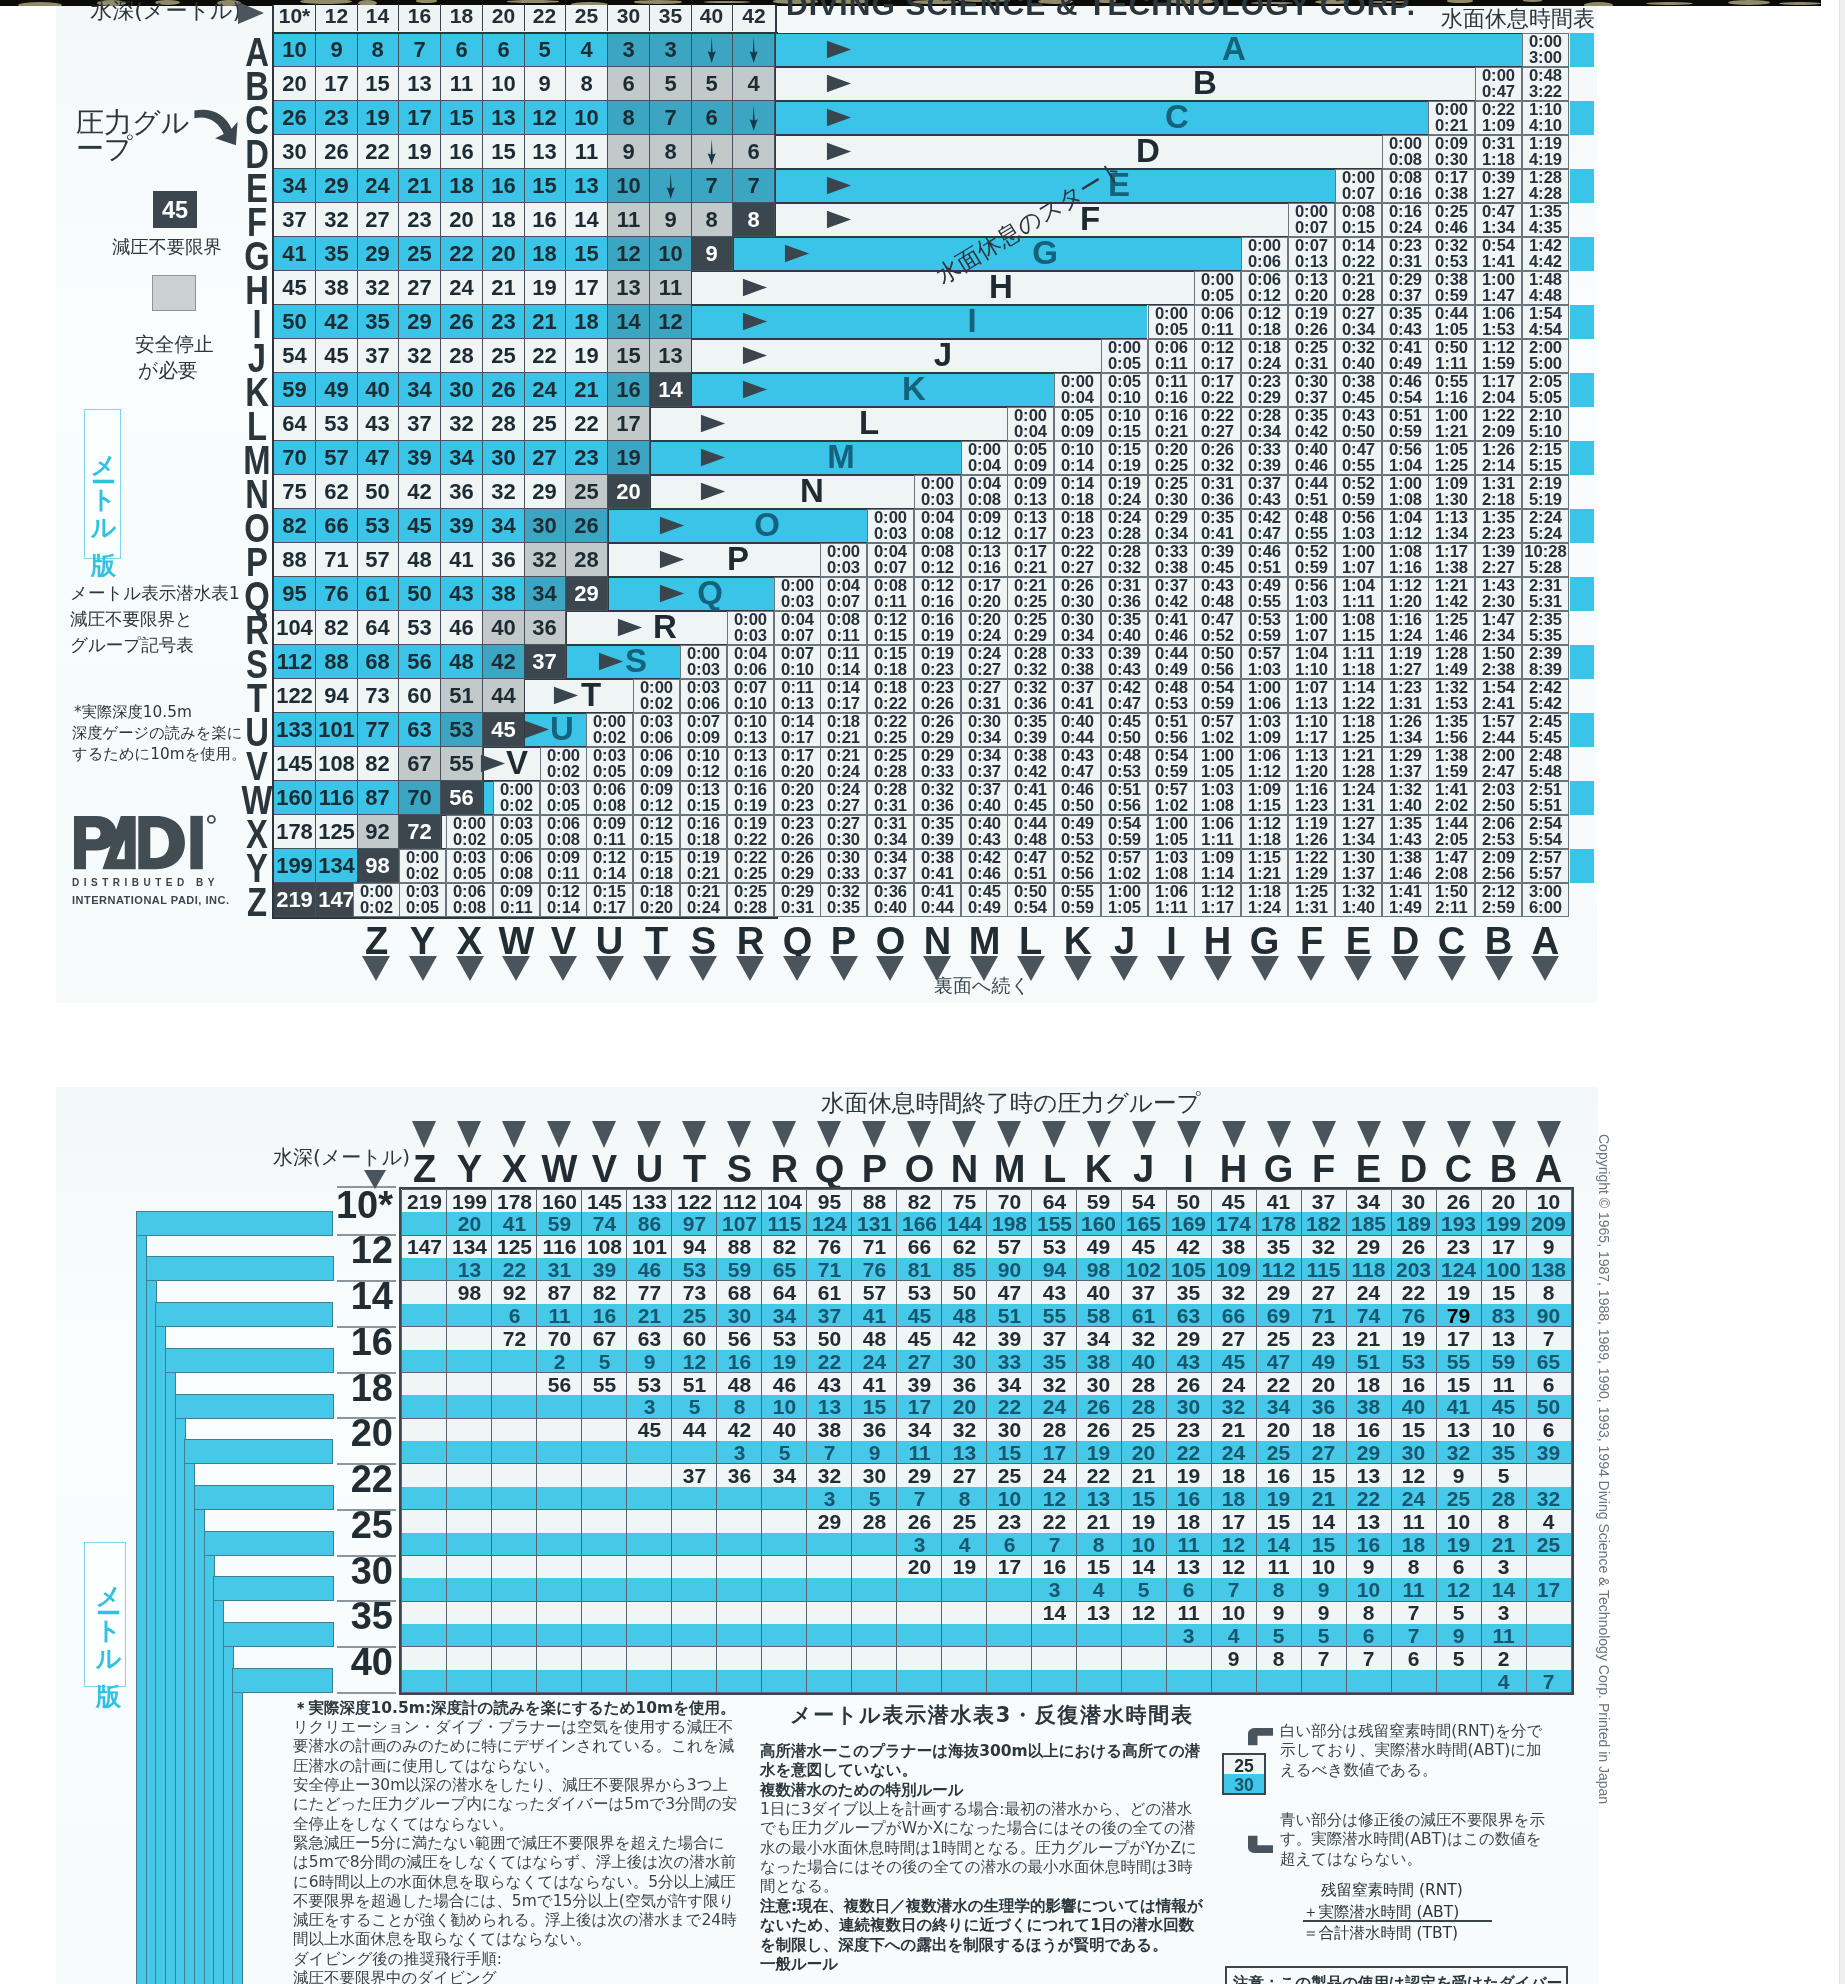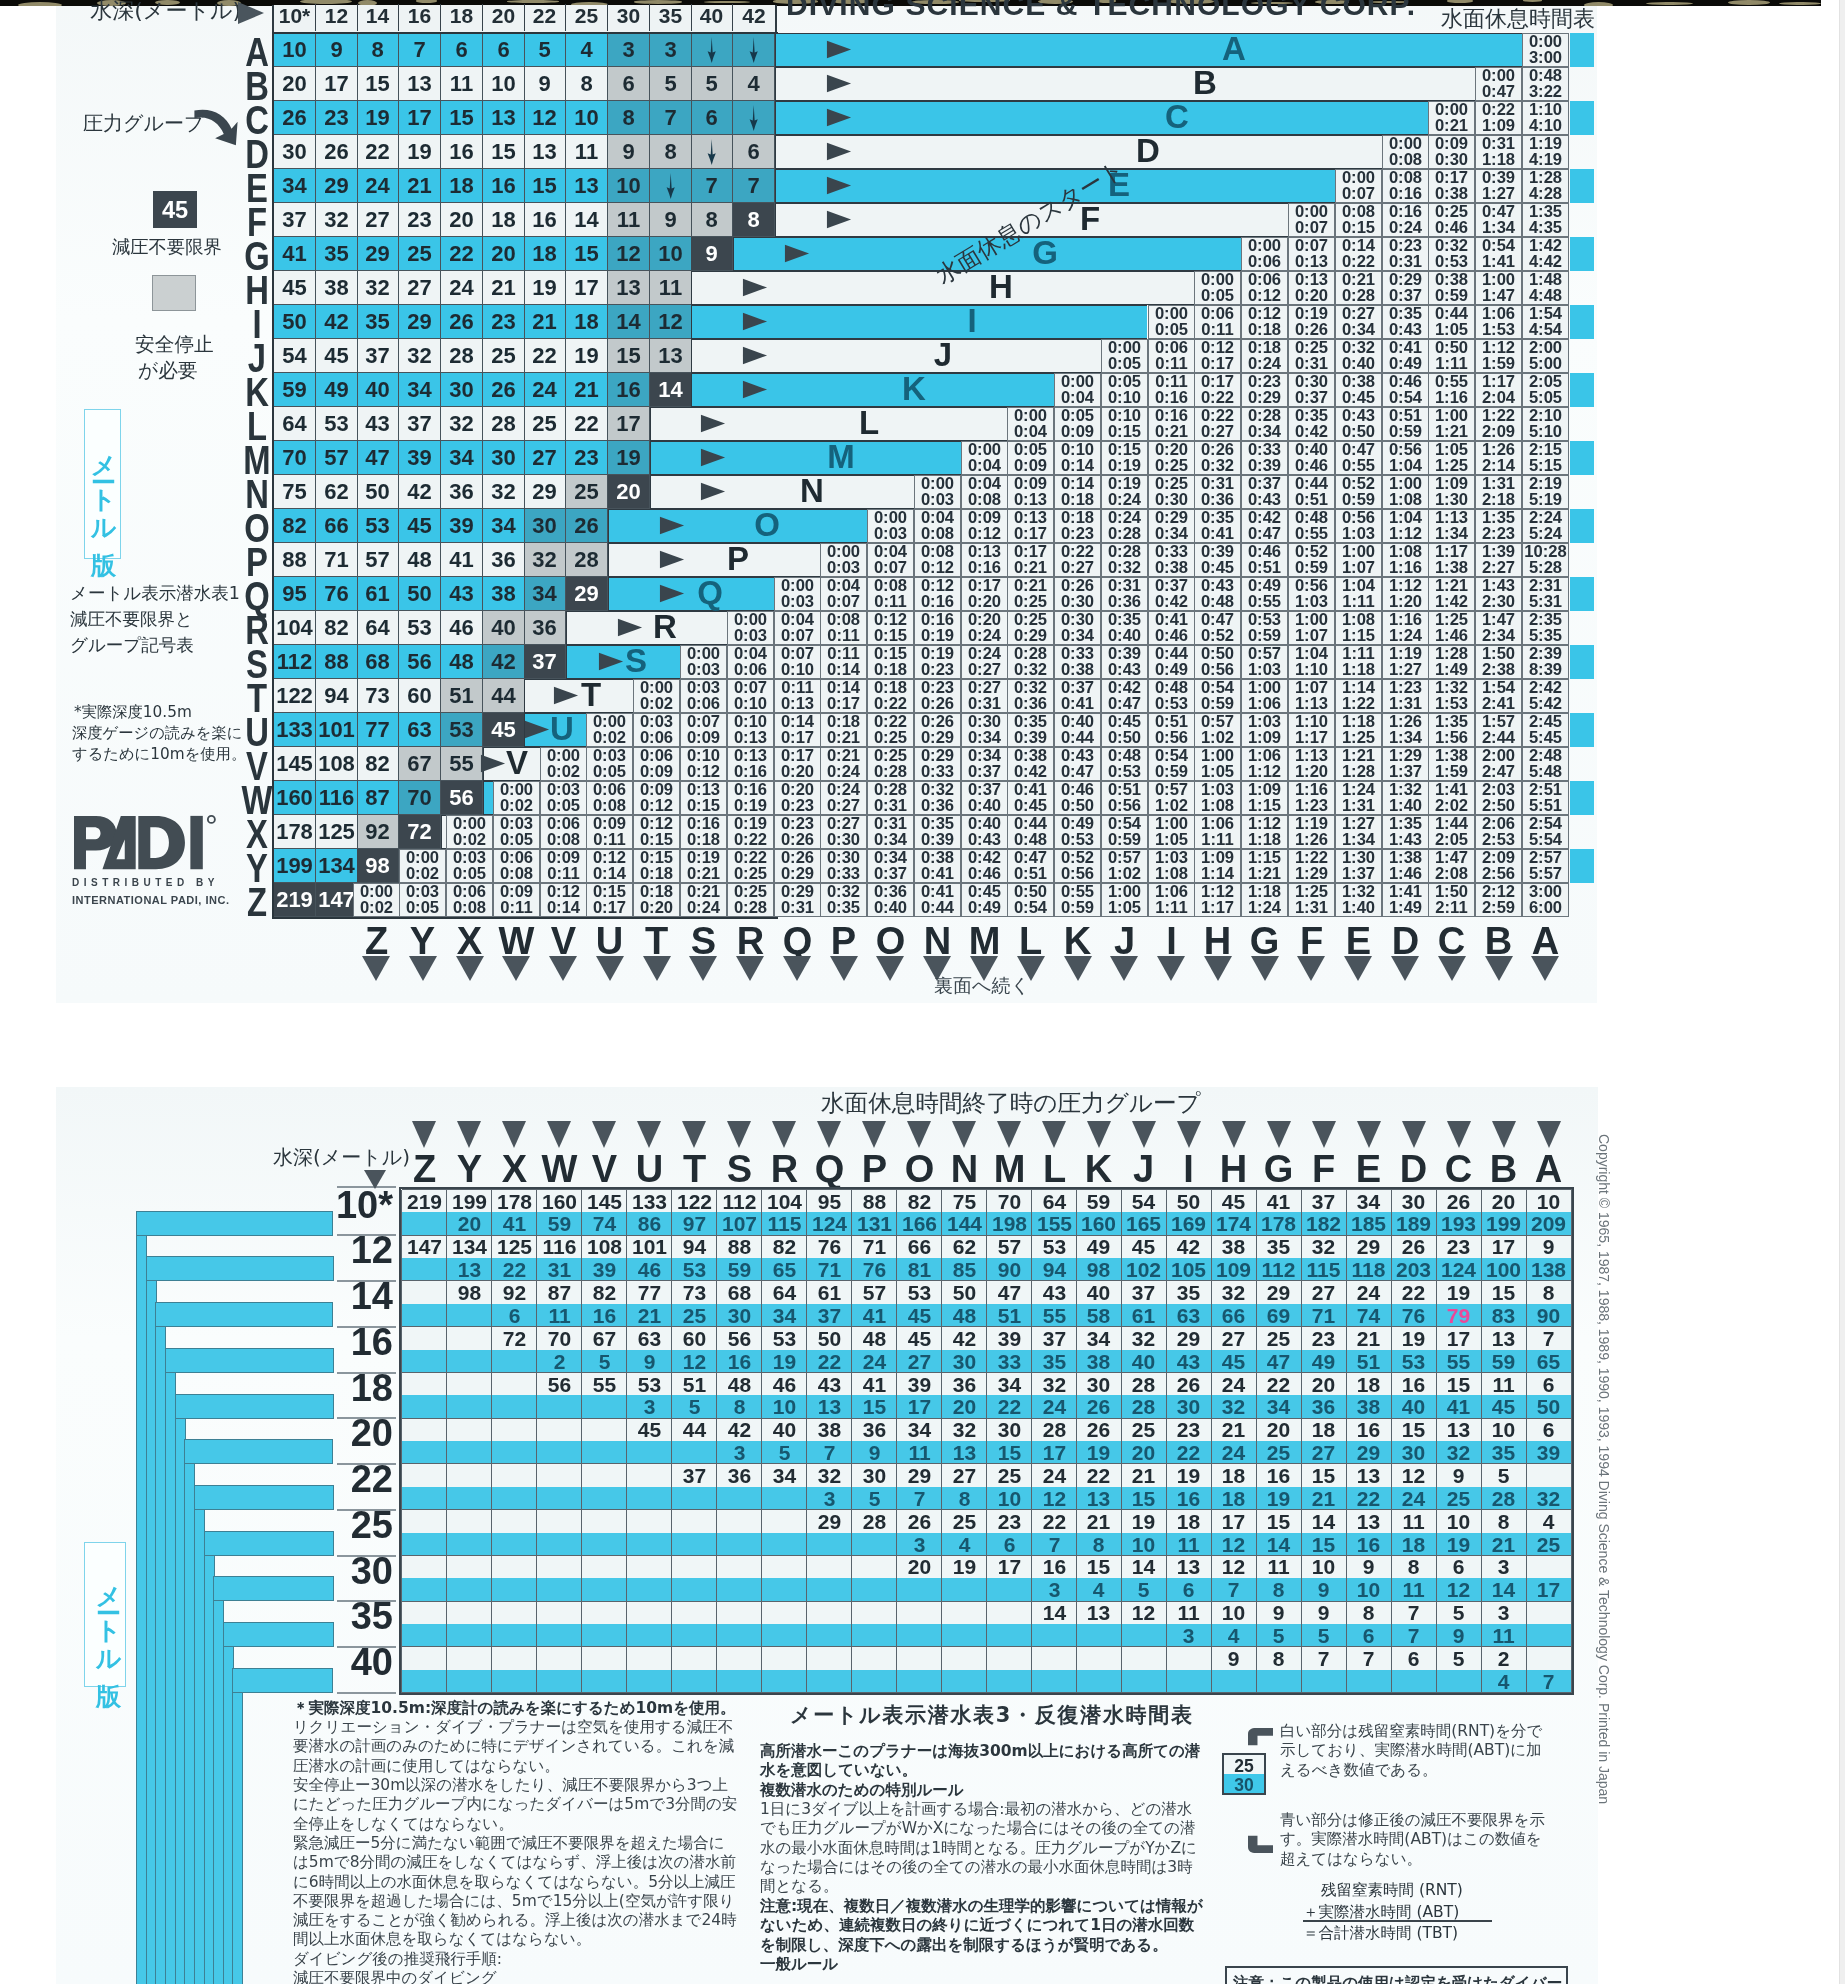--- a/index.html
+++ b/index.html
@@ -1169,21 +1169,21 @@
     <div class="t3c" style="left:1211px;top:1304px;width:45px;height:23px;line-height:23px;font-size:21px;color:#17576f">66</div>
     <div class="t3c" style="left:1256px;top:1281px;width:45px;height:23px;line-height:23px;font-size:21px">29</div>
     <div class="t3c" style="left:1256px;top:1304px;width:45px;height:23px;line-height:23px;font-size:21px;color:#17576f">69</div>
     <div class="t3c" style="left:1301px;top:1281px;width:45px;height:23px;line-height:23px;font-size:21px">27</div>
     <div class="t3c" style="left:1301px;top:1304px;width:45px;height:23px;line-height:23px;font-size:21px;color:#17576f">71</div>
     <div class="t3c" style="left:1346px;top:1281px;width:45px;height:23px;line-height:23px;font-size:21px">24</div>
     <div class="t3c" style="left:1346px;top:1304px;width:45px;height:23px;line-height:23px;font-size:21px;color:#17576f">74</div>
     <div class="t3c" style="left:1391px;top:1281px;width:45px;height:23px;line-height:23px;font-size:21px">22</div>
     <div class="t3c" style="left:1391px;top:1304px;width:45px;height:23px;line-height:23px;font-size:21px;color:#17576f">76</div>
     <div class="t3c" style="left:1436px;top:1281px;width:45px;height:23px;line-height:23px;font-size:21px">19</div>
-    <div class="t3c" style="left:1436px;top:1304px;width:45px;height:23px;line-height:23px;font-size:21px;color:#ec4899">79</div>
+    <div class="t3c" style="left:1436px;top:1304px;width:45px;height:23px;line-height:23px;font-size:21px;color:#000000">79</div>
     <div class="t3c" style="left:1481px;top:1281px;width:45px;height:23px;line-height:23px;font-size:21px">15</div>
     <div class="t3c" style="left:1481px;top:1304px;width:45px;height:23px;line-height:23px;font-size:21px;color:#17576f">83</div>
     <div class="t3c" style="left:1526px;top:1281px;width:45px;height:23px;line-height:23px;font-size:21px">8</div>
     <div class="t3c" style="left:1526px;top:1304px;width:45px;height:23px;line-height:23px;font-size:21px;color:#17576f">90</div>
     <div class="abs" style="left:257px;top:1273px;width:136px;height:46px;line-height:46px;font-size:38px;font-weight:bold;color:#222c33;text-align:right">14</div>
     <div class="abs" style="left:337px;top:1326px;width:59px;height:1.7px;background:#8b969d"></div>
     <div class="abs t3w" style="left:402px;top:1327px;width:1170px;height:23px"></div>
     <div class="abs t3b" style="left:402px;top:1350px;width:1170px;height:23px"></div>
     <div class="t3c" style="left:402px;top:1327px;width:45px;height:23px;line-height:23px;font-size:21px"></div>
     <div class="t3c" style="left:402px;top:1350px;width:45px;height:23px;line-height:23px;font-size:21px;color:#17576f"></div>
@@ -1669,21 +1669,21 @@
     <div class="abs" style="left:402px;top:1555px;width:1170px;height:1.4px;background:#5a646c"></div>
     <div class="abs" style="left:402px;top:1601px;width:1170px;height:1.4px;background:#5a646c"></div>
     <div class="abs" style="left:402px;top:1646px;width:1170px;height:1.4px;background:#5a646c"></div>
     <div class="abs" style="left:402px;top:1692px;width:1170px;height:1.4px;background:#5a646c"></div>
     <div class="abs" style="left:399px;top:1187px;width:1175px;height:508px;border:2.6px solid #3a454d;box-sizing:border-box"></div>
     <div class="abs" style="left:337px;top:1186px;width:59px;height:1.7px;background:#8b969d"></div>
   </div>
 <div id="labels">
     <div class="tl jp" style="left:87px;top:-1.7px;width:154px;font-size:22px;text-align:right;line-height:26px">水深(メートル)</div>
     <div class="abs" style="left:238px;top:1.7px;width:0;height:0;border-top:11.4px solid transparent;border-bottom:11.4px solid transparent;border-left:26px solid #4a555d"></div>
-    <div class="tl jp" style="left:83px;top:110px;width:140px;font-size:20px;line-height:26px">圧力グループ</div>
+    <div class="tl jp" style="left:76px;top:110px;width:140px;font-size:28px;line-height:26px">圧力グループ</div>
     <div class="abs" style="left:194px;top:108px;width:44px;height:38px"><svg width="44" height="38" viewBox="0 0 50 44">
         <path d="M0 3 C19 -1 36 7 43 24 L50 16 L48 43 L24 35 L34 30 C28 16 15 8 0 12 Z" fill="#3b464e"></path>
       </svg></div>
     <div class="abs" style="left:153px;top:191px;width:44px;height:37px;background:#3c464e;color:#fff;font-weight:bold;font-size:23.6px;text-align:center;line-height:38px">45</div>
     <div class="tl jp" style="left:112px;top:234px;width:126px;font-size:18.3px;line-height:26px">減圧不要限界</div>
     <div class="abs" style="left:152px;top:275px;width:44px;height:36px;background:#cbd0d1;border:1.4px solid #8d9599;box-sizing:border-box"></div>
     <div class="tl jp" style="left:135px;top:331px;width:140px;font-size:19.7px;line-height:27px">安全停止</div>
     <div class="tl jp" style="left:138px;top:357px;width:140px;font-size:19.7px;line-height:27px">が必要</div>
     <div class="vtab jp" style="left:84px;top:409px;width:37px;height:150px;font-size:25px;text-align:center;padding-top:5.2px;box-sizing:border-box;background:#fbffff">メートル版</div>
     <div class="tl jp" style="left:70px;top:580px;width:192px;font-size:17.5px;line-height:26px;white-space:nowrap">メートル表示潜水表1</div>

